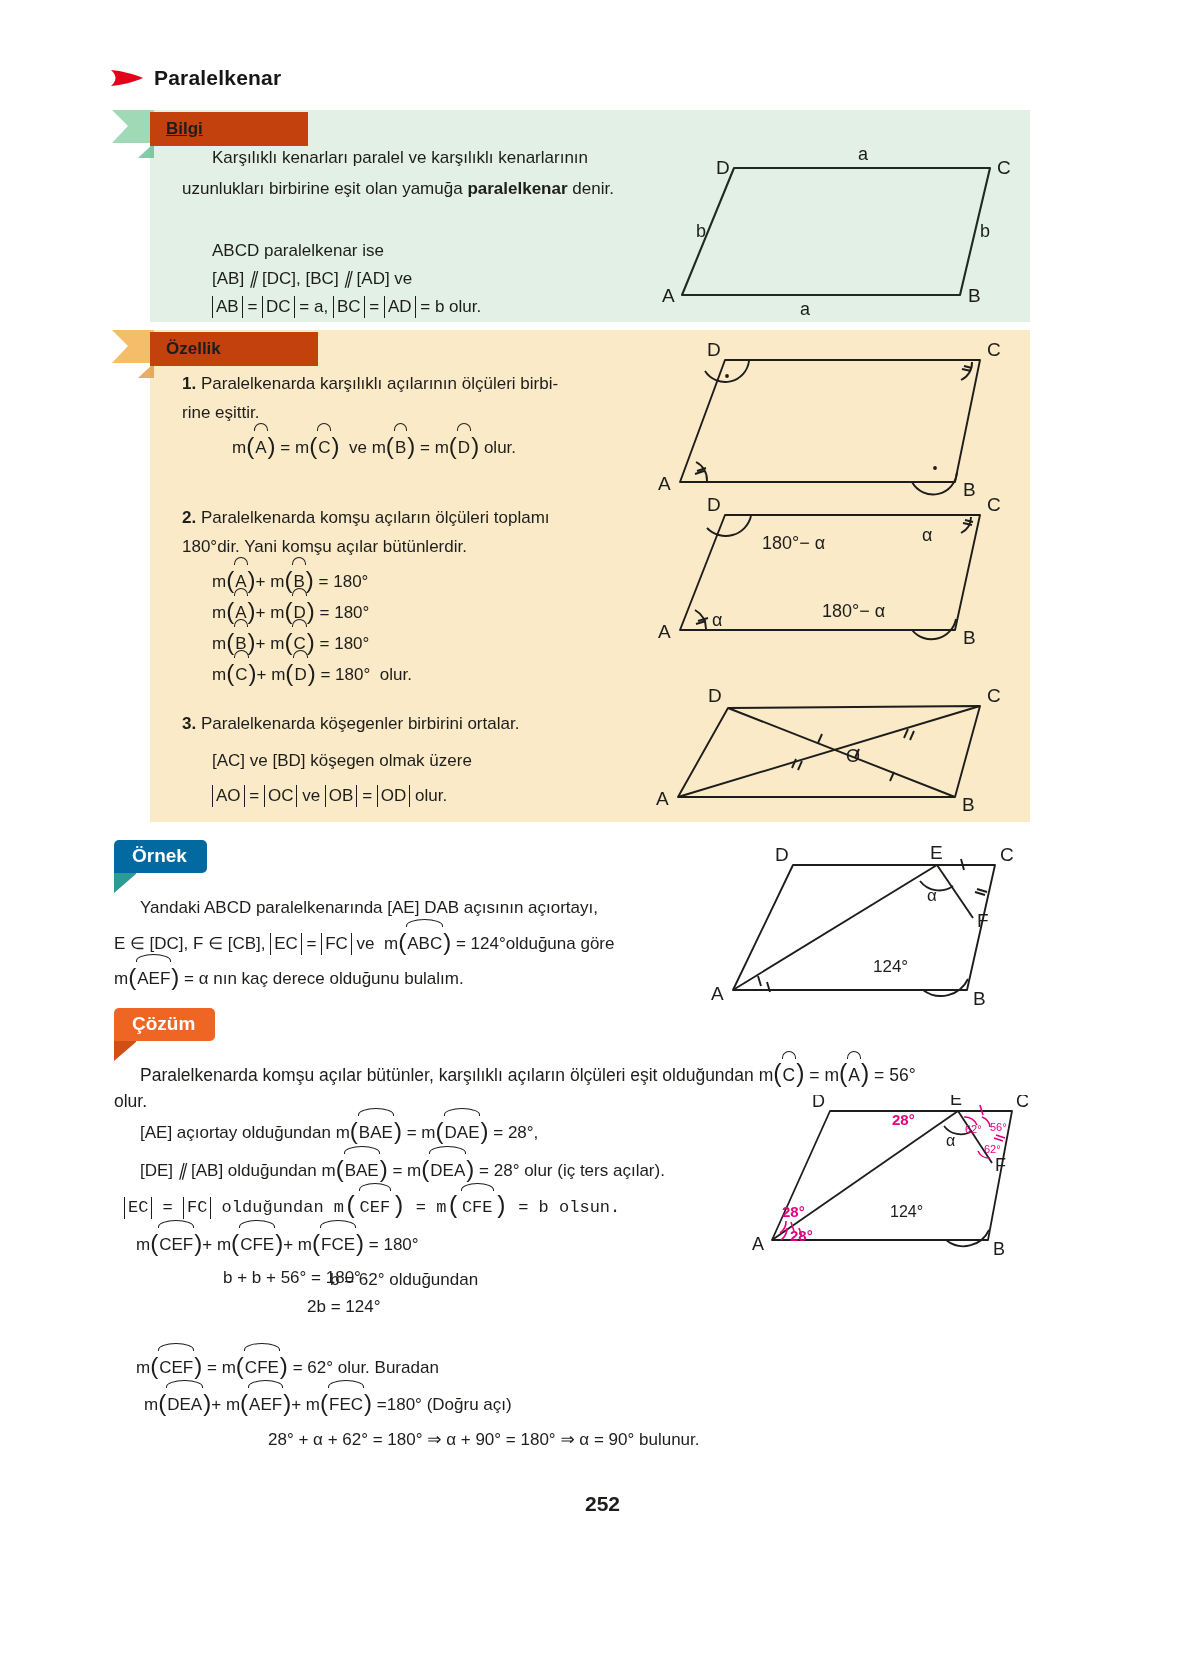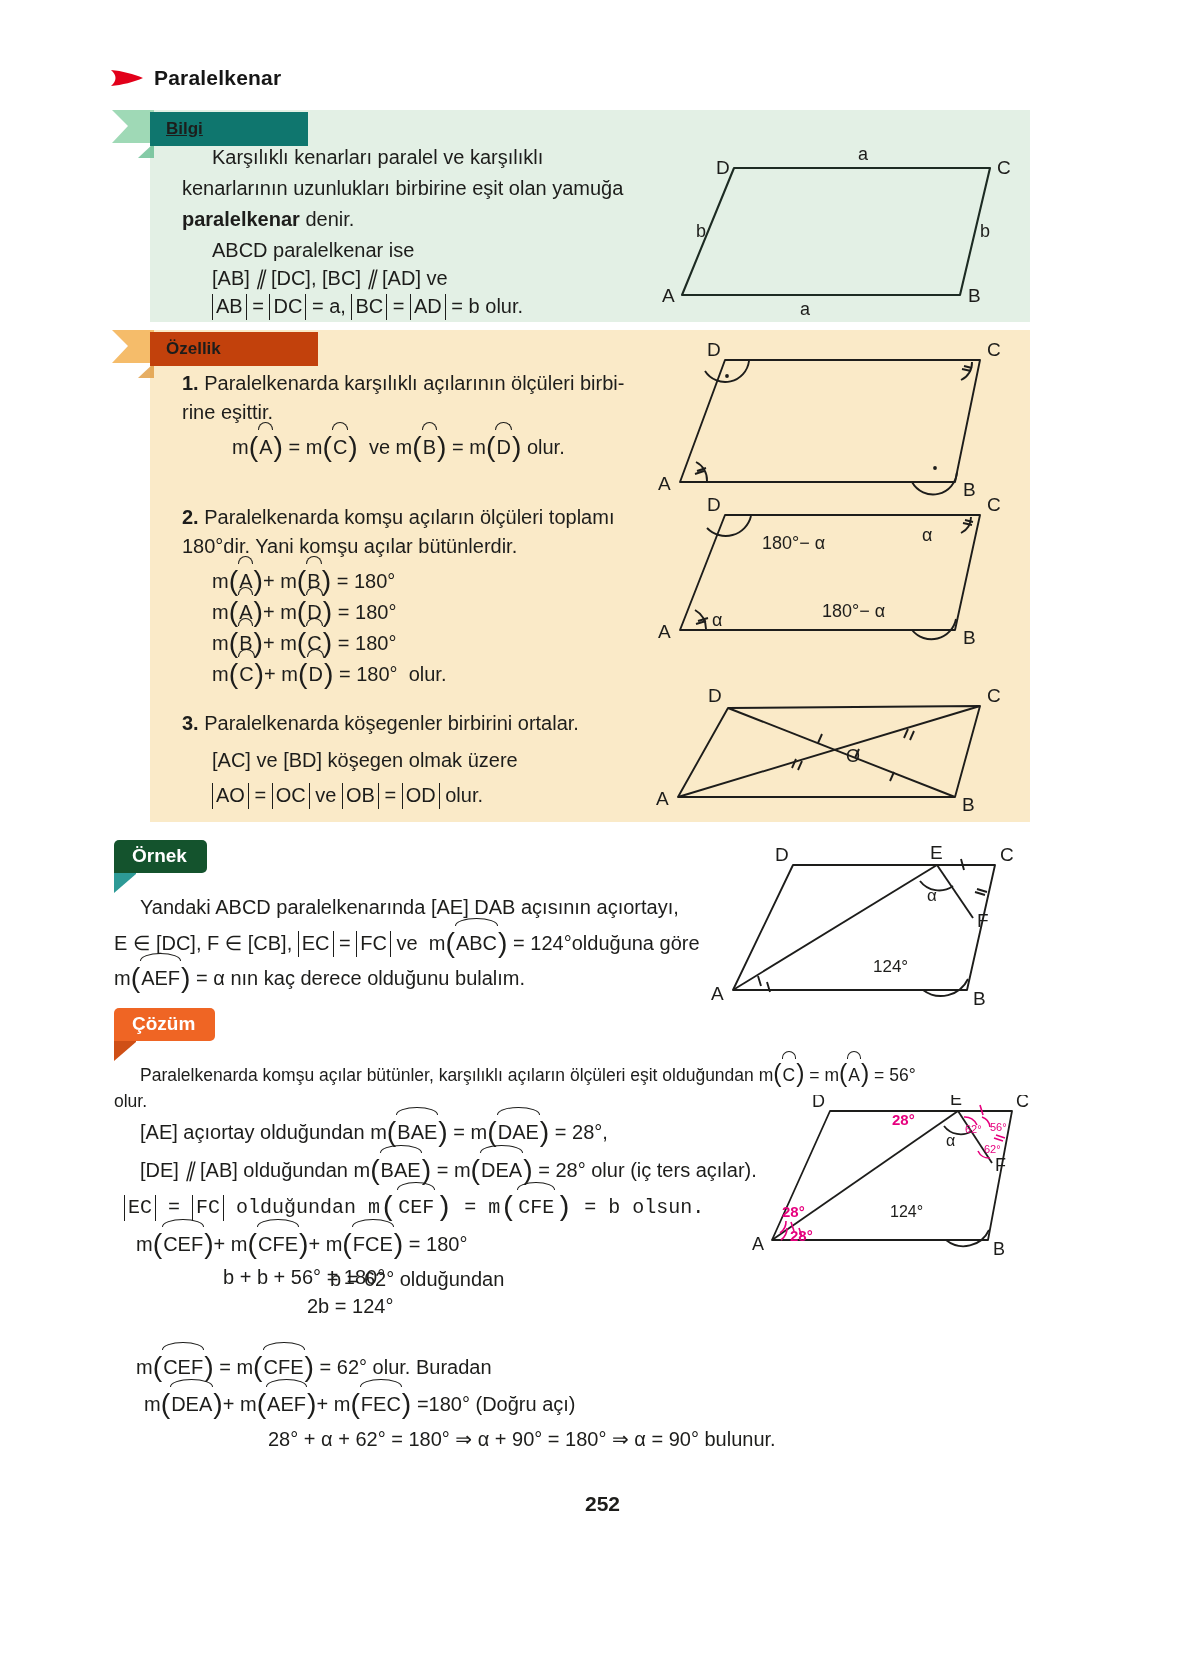--- a/index.html
+++ b/index.html
@@ -56,21 +56,21 @@
     left: 150px;
     top: 110px;
     width: 880px;
     height: 212px;
     background: #e3f0e5;
   }
   .bilgi-tab {
     left: 150px;
     top: 112px;
     width: 120px;
-    background: #0f766e;
+    background: #c2410c;
     text-decoration: underline;
   }
 
   
   .ozellik-box {
     position: absolute;
     left: 150px;
     top: 330px;
     width: 880px;
     height: 492px;
@@ -79,21 +79,21 @@
   .ozellik-tab {
     left: 150px;
     top: 332px;
     width: 130px;
     background: #c2410c;
   }
 
   
   .txt {
     position: absolute;
-    font-size: 20px;
+    font-size: 17px;
     line-height: 31px;
     color: #1d1d1b;
     white-space: nowrap;
   }
   .txt.wrapbox { white-space: normal; }
   .b { font-weight: bold; }
   .ang {
     display: inline-block;
     position: relative;
     padding: 0 1px;
@@ -304,21 +304,21 @@
       <path d="M142 118 l4 -9 M148 120 l4 -9"></path>
       <path d="M240 131 l4 -9"></path>
     </g>
     <text x="58" y="52" font-size="19" fill="#1d1d1b">D</text>
     <text x="337" y="52" font-size="19" fill="#1d1d1b">C</text>
     <text x="6" y="155" font-size="19" fill="#1d1d1b">A</text>
     <text x="312" y="161" font-size="19" fill="#1d1d1b">B</text>
     <text x="196" y="112" font-size="18" fill="#1d1d1b">O</text>
   </svg>
 
-  <div class="ribbon" style="left:114px; top:840px; background:#14532d;">
+  <div class="ribbon" style="left:114px; top:840px; background:#0369a1;">
     <span>Örnek</span>
   </div>
   <svg class="fig" style="left:114px; top:873px;" width="22" height="22">
     <path d="M0 0 L22 0 L22 1 L0 20 Z" fill="#2d9a96"></path>
   </svg>
 
   <div class="txt" style="left:140px; top:892px;">Yandaki ABCD paralelkenarında [AE] DAB açısının açıortayı,</div>
   <div class="txt" style="left:114px; top:928px;">
     E ∈ [DC], F ∈ [CB], <span class="abs">EC</span> = <span class="abs">FC</span> ve&nbsp; m<span class="par-big">(</span><span class="ang">ABC</span><span class="par-big">)</span> = 124°olduğuna göre
   </div>

